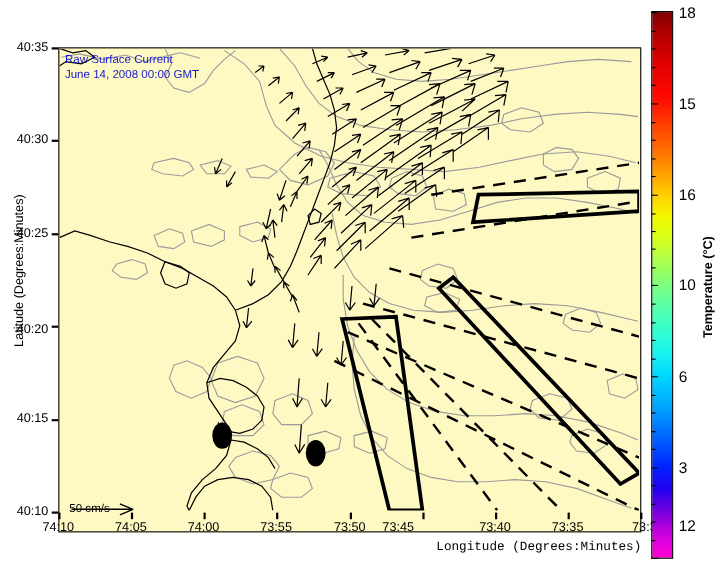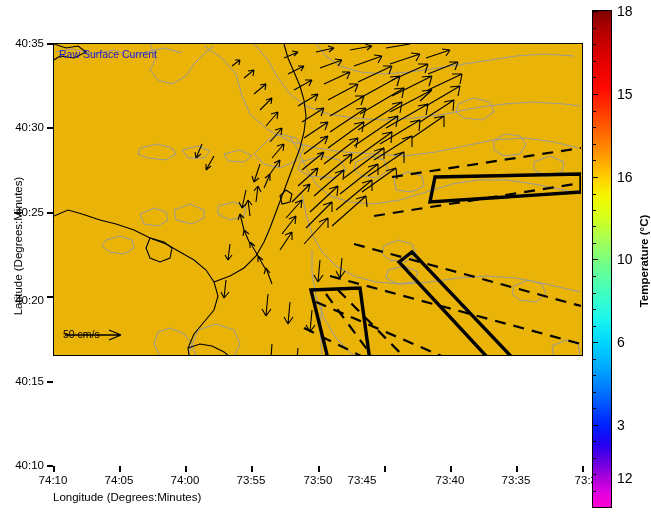--- a/index.html
+++ b/index.html
@@ -7,42 +7,42 @@
        font-family:"Liberation Sans","DejaVu Sans",sans-serif;}
 
   #root{position:absolute;left:0;top:0;width:651px;height:519px;background:#ffffff;}
 
   
   .title{position:absolute;left:0;top:18px;width:600px;text-align:center;
          color:#1818d0;font-size:13.5px;font-weight:bold;letter-spacing:.2px;
          white-space:nowrap;}
 
   
-  .plot{position:absolute;left:53px;top:43px;width:530px;height:313px;
-        border:1.6px solid #000;box-sizing:border-box;background:#eab308;overflow:hidden;}
+  .plot{position:absolute;left:53px;top:43px;width:530px;height:441px;
+        border:1.6px solid #000;box-sizing:border-box;background:#fef9c3;overflow:hidden;}
   .plot svg{position:absolute;left:0;top:0;}
 
   
   .annot{position:absolute;left:5px;top:3px;color:#1818d0;font-size:10.5px;
          line-height:14px;white-space:nowrap;z-index:6;}
 
   
   .scalebar{position:absolute;left:9px;bottom:14px;z-index:6;}
   .scalebar .lbl{color:#000;font-size:10.5px;white-space:nowrap;margin-bottom:1px;}
 
   
   .xtick{position:absolute;top:466px;width:1.6px;height:6px;background:#000;}
   .xlab{position:absolute;top:474px;font-size:11.5px;color:#000;
         transform:translateX(-50%);white-space:nowrap;}
   .ytick{position:absolute;left:47px;width:6px;height:1.6px;background:#000;}
   .ylab{position:absolute;left:44px;font-size:11.5px;color:#000;
         transform:translate(-100%,-50%);white-space:nowrap;}
 
-  .xaxis-title{position:absolute;left:53px;top:491px;width:530px;text-align:left;
-               font-size:11.5px;color:#000;}
+  .xaxis-title{position:absolute;left:53px;top:491px;width:530px;text-align:right;
+               font-size:11.5px;color:#000;font-family:Liberation Mono, monospace;}
   .yaxis-title{position:absolute;left:-92px;top:240px;width:220px;text-align:center;
                font-size:11.5px;color:#000;transform:rotate(-90deg);
                transform-origin:50% 50%;}
 
   
   .cbar{position:absolute;left:592px;top:10px;width:20px;height:498px;
         border:1px solid #000;box-sizing:border-box;
         background:linear-gradient(to bottom,
           #7d0000  0%,
           #b00000  3.6%,
@@ -252,20 +252,21 @@
       </g>
 
       <g fill="#000000">
         <ellipse cx="148" cy="352" rx="9" ry="12"></ellipse>
         <ellipse cx="233" cy="368" rx="9" ry="12"></ellipse>
       </g>
     </svg>
 
     <div class="annot">
       <div>Raw Surface Current</div>
+      <div>June 14, 2008 00:00 GMT</div>
     </div>
 
     <div class="scalebar">
       <div class="lbl">50 cm/s</div>
       <svg width="70" height="14">
         <path d="M2,7 L58,7 M58,7 L46,2 M58,7 L46,12" stroke="#000" stroke-width="1.3" fill="none"></path>
       </svg>
     </div>
   </div>
 

